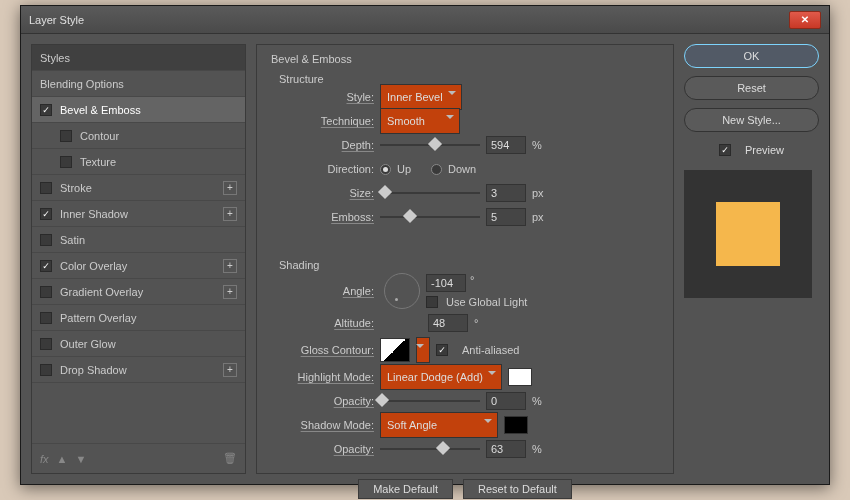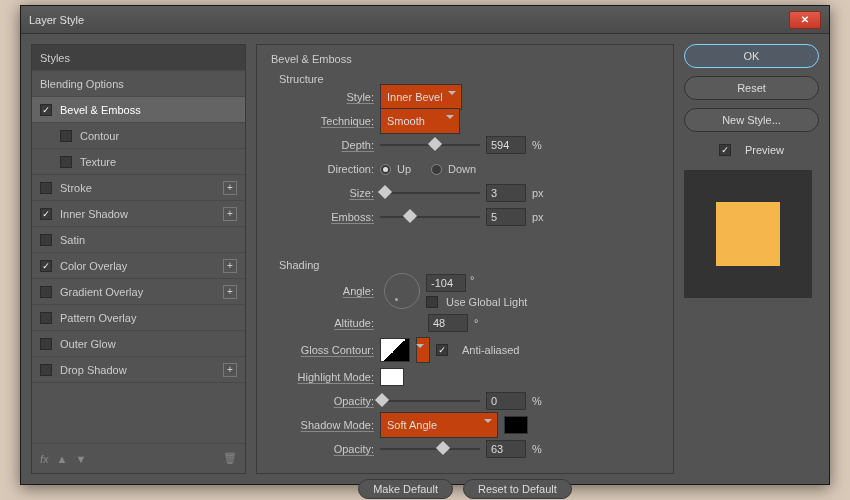--- a/index.html
+++ b/index.html
@@ -35,21 +35,21 @@
 .slider .track { position: absolute; left: 0; right: 0; top: 6px; height: 2px; background: #3a3a3a; }
 .slider .thumb { position: absolute; top: 1px; width: 10px; height: 10px; background: #ccc; transform: translateX(-50%) rotate(45deg); }
 .txt { width: 40px; height: 18px; background: #454545; border: 1px solid #333; color: #ddd; padding: 0 4px; display: inline-flex; align-items: center; }
 .unit { color: #ccc; width: 20px; }
 .radio { width: 11px; height: 11px; border-radius: 50%; border: 1px solid #888; background: #3a3a3a; display: inline-flex; align-items: center; justify-content: center; }
 .radio.on::after { content: ""; width: 5px; height: 5px; border-radius: 50%; background: #ddd; }
 .angle-wheel { width: 36px; height: 36px; border: 1px solid #777; border-radius: 50%; position: relative; margin-left: 4px; }
 .angle-wheel::after { content: ""; position: absolute; width: 3px; height: 3px; background: #aaa; border-radius: 50%; left: 10px; top: 24px; }
 .contour-sw { width: 30px; height: 24px; background: linear-gradient(135deg,#fff 50%,#000 50%); border: 1px solid #333; }
 .color-sw { width: 24px; height: 18px; border: 1px solid #333; }
-.btn2 { background: #555; border: 1px solid #3a3a3a; border-radius: 10px; height: 20px; padding: 0 14px; color: #ddd; display: inline-flex; align-items: center; cursor: pointer; }
+.btn2 { background: #555; border: 1px solid #3a3a3a; border-radius: 0; height: 20px; padding: 0 14px; color: #ddd; display: inline-flex; align-items: center; cursor: pointer; }
 .btnrow { display: flex; gap: 10px; justify-content: center; margin-top: 10px; }
 
 .rightcol { width: 135px; display: flex; flex-direction: column; gap: 8px; align-items: stretch; }
 .rbtn { height: 24px; border-radius: 12px; border: 1px solid #333; background: #5a5a5a; color: #ddd; display: flex; align-items: center; justify-content: center; cursor: pointer; }
 .rbtn.primary { border: 1px solid #7dd3fc; background: #525a66; }
 .preview-chk { display: flex; align-items: center; justify-content: center; gap: 6px; color: #ddd; margin-top: 4px; }
 .preview-box { width: 128px; height: 128px; background: #333; display: flex; align-items: center; justify-content: center; margin-top: 6px; }
 .preview-box .sw { width: 64px; height: 64px; background: #f5b74c; }
 </style>
 </head>
@@ -216,20 +216,23 @@
         </div>
         <div class="row" style="height:30px;">
           <span class="lbl u">Gloss Contour:</span>
           <div class="contour-sw"></div>
           <span class="select" style="min-width:14px;padding:0 10px 0 2px;"></span>
           <span class="chk on"></span>
           <span>Anti-aliased</span>
         </div>
         <div class="row">
           <span class="lbl u">Highlight Mode:</span>
+          <span class="select" style="min-width:118px;">
+              <span>Linear Dodge (Add)</span>
+            </span>
           <span class="color-sw" style="background:#fff"></span>
         </div>
         <div class="row">
           <span class="lbl u">Opacity:</span>
           <div class="slider">
               <div class="track"></div>
               <div class="thumb" style="left:2%"></div>
             </div>
           <span class="txt">
               <span>0</span>

